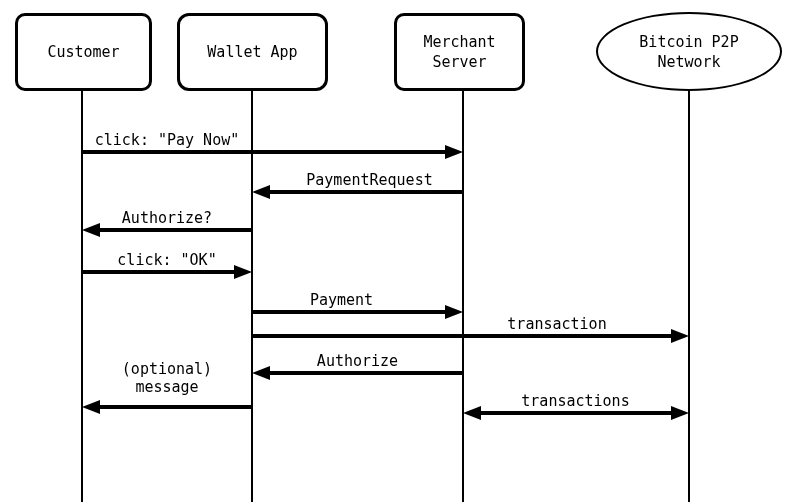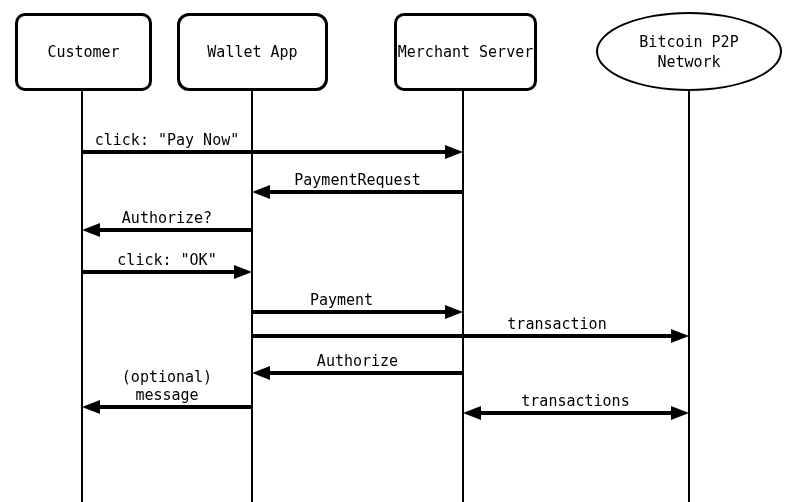--- a/index.html
+++ b/index.html
@@ -72,41 +72,41 @@
 <body>
 
 <div class="stage">
 
   <div class="actor-box" style="left:15px; top:13px; width:137px; height:78px;">
     <span>Customer</span>
   </div>
   <div class="actor-box" style="left:177px; top:13px; width:151px; height:78px;border-radius:12px;">
     <span>Wallet App</span>
   </div>
-  <div class="actor-box" style="left:394px; top:13px; width:143px; height:78px;">
+  <div class="actor-box" style="left:394px; top:13px; width:131px; height:78px;">
     <span>Merchant Server</span>
   </div>
   <div class="actor-box actor-ellipse" style="left:596px; top:12px; width:186px; height:79px; border-width:2px;">
     <span>Bitcoin P2P
 Network</span>
   </div>
 
   <div class="lifeline" style="left:81px; top:91px; height:411px;"></div>
   <div class="lifeline" style="left:251px; top:91px; height:411px;"></div>
   <div class="lifeline" style="left:462px; top:91px; height:411px;"></div>
   <div class="lifeline" style="left:688px; top:90px; height:412px;"></div>
 
   <div>
     <div class="msg-label" style="left:82px; top:131px; width:170px;">click: "Pay Now"</div>
     <div class="shaft" style="left:82px; top:150px; width:365px;"></div>
     <div class="head-right" style="left:445px; top:145px;"></div>
   </div>
 
   <div>
-    <div class="msg-label" style="left:252px; top:171px; width:211px;">PaymentRequest</div>
+    <div class="msg-label" style="left:252px; top:171px; width:211px;padding-left:12px;">PaymentRequest</div>
     <div class="shaft" style="left:268px; top:190px; width:195px;"></div>
     <div class="head-left" style="left:252px; top:185px;"></div>
   </div>
 
   <div>
     <div class="msg-label" style="left:82px; top:209px; width:170px;text-align:center;">Authorize?</div>
     <div class="shaft" style="left:98px; top:228px; width:154px;"></div>
     <div class="head-left" style="left:82px; top:223px;"></div>
   </div>
 
@@ -128,21 +128,21 @@
     <div class="head-right" style="left:671px; top:329px;"></div>
   </div>
 
   <div>
     <div class="msg-label" style="left:252px; top:352px; width:211px;">Authorize</div>
     <div class="shaft" style="left:268px; top:371px; width:195px;"></div>
     <div class="head-left" style="left:252px; top:366px;"></div>
   </div>
 
   <div>
-    <div class="msg-label" style="left:82px; top:368px; width:170px;">(optional)
+    <div class="msg-label" style="left:82px; top:360px; width:170px;">(optional)
 message</div>
     <div class="shaft" style="left:98px; top:405px; width:154px;"></div>
     <div class="head-left" style="left:82px; top:400px;"></div>
   </div>
 
   <div>
     <div class="msg-label" style="left:463px; top:392px; width:225px;">transactions</div>
     <div class="shaft" style="left:479px; top:411px; width:194px;"></div>
     <div class="head-left" style="left:463px; top:406px;"></div>
     <div class="head-right" style="left:671px; top:406px;"></div>

